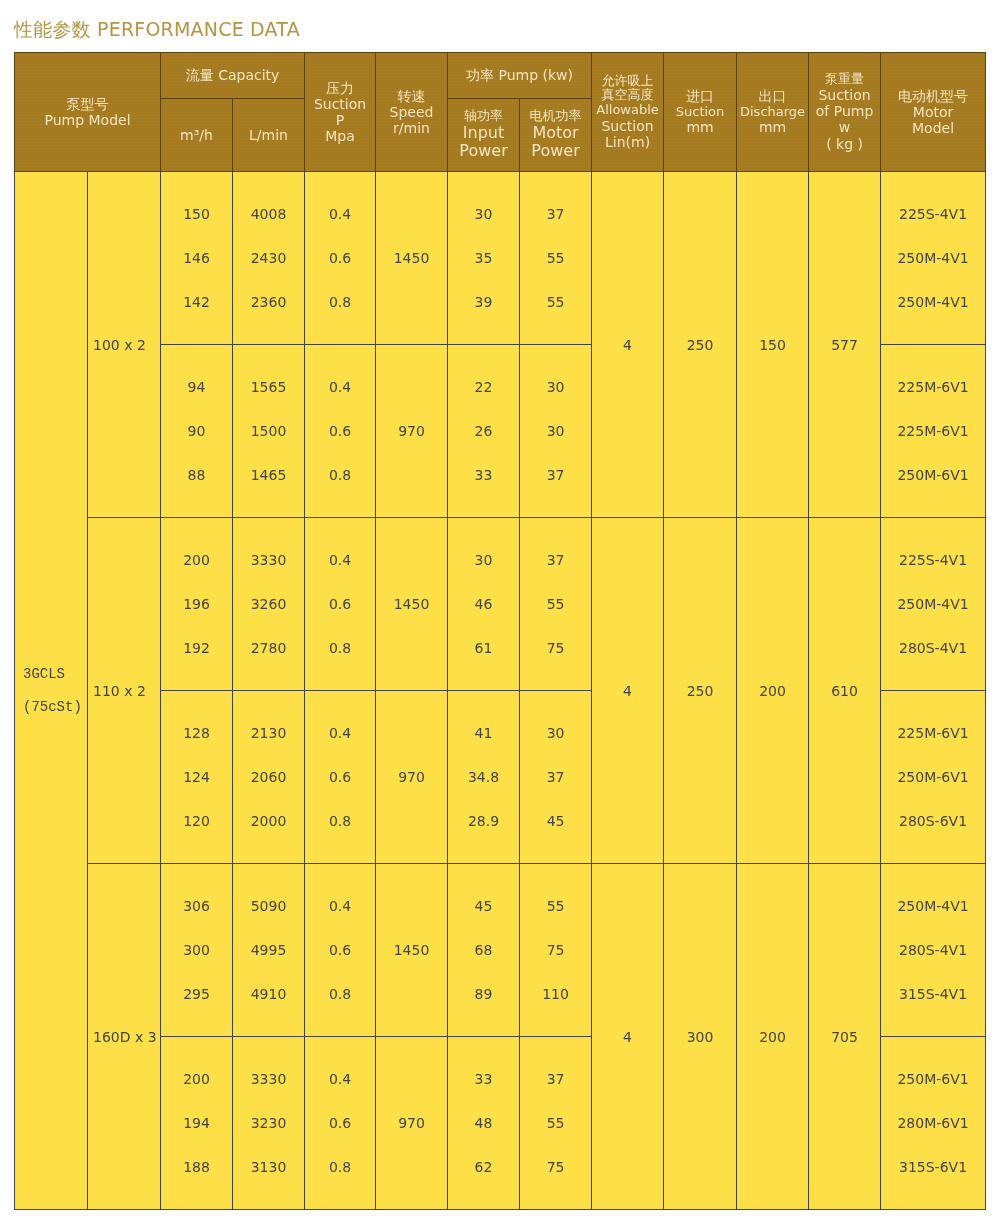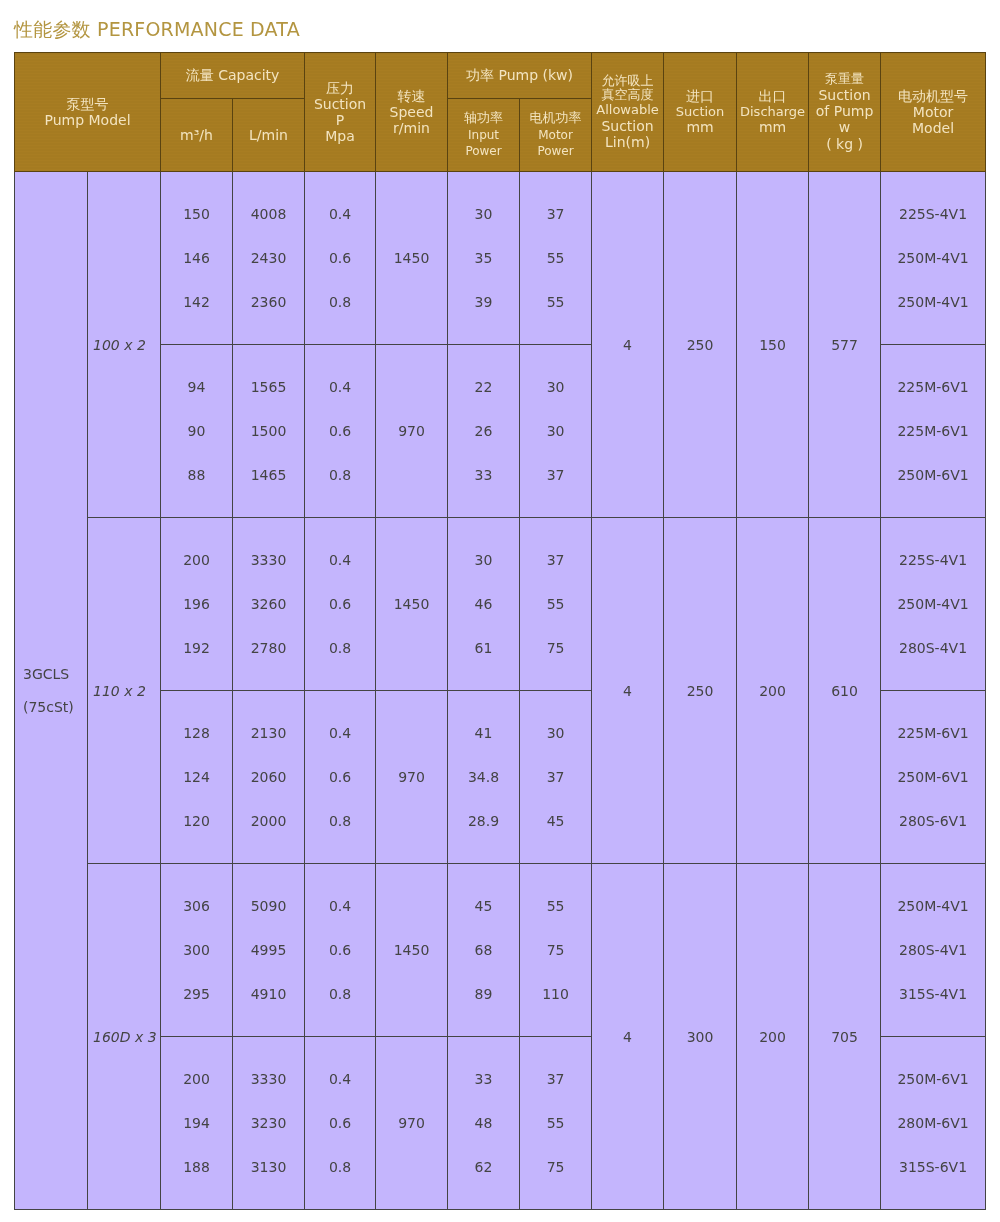--- a/index.html
+++ b/index.html
@@ -7,26 +7,26 @@
          font-family: "DejaVu Sans", "Liberation Sans", sans-serif; color: #333; }
   .title { position: absolute; left: 14px; top: 17px; font-size: 19px; color: #b39540;
            letter-spacing: 0.2px; }
   table.perf { position: absolute; left: 14px; top: 52px; width: 971px;
                border-collapse: collapse; table-layout: fixed; }
   table.perf th { background: #a87d22; color: #f3e4c0; font-weight: normal;
                   border: 1px solid #5a4310; text-align: center; vertical-align: middle;
                   line-height: 1.15; padding: 0; font-size: 14px;
                   background-image: repeating-linear-gradient(0deg, rgba(0,0,0,0.04) 0 1px, transparent 1px 3px); }
   table.perf th .sm { font-size: 13px; display: block; }
-  table.perf th .xs { font-size: 12px; }
+  table.perf th .xs { font-size: 16px; }
   table.perf td { border: 1px solid #444; text-align: center; vertical-align: middle;
-                  font-size: 14px; color: #444; padding: 0; background: #c4b5fd; margin-left: 48px; }
+                  font-size: 14px; color: #444; padding: 0; background: #fde047; margin-left: 48px; }
   table.perf td.stack div { height: 44px; line-height: 44px; }
-  td.model { text-align: left !important; padding-left: 8px !important; line-height: 2.3; }
-  td.sub { text-align: left !important; padding-left: 5px !important; vertical-align: middle; font-style: italic; }
+  td.model { text-align: left !important; padding-left: 8px !important; line-height: 2.3; font-family: Liberation Mono, monospace; }
+  td.sub { text-align: left !important; padding-left: 5px !important; vertical-align: middle; }
   tr.hr1 th { height: 45px; }
   tr.hr2 th { height: 72px; }
   tr.dr td { height: 172px; }
 </style>
 </head>
 <body>
 
 <div class="title">性能参数 PERFORMANCE DATA</div>
 
 <table class="perf">

